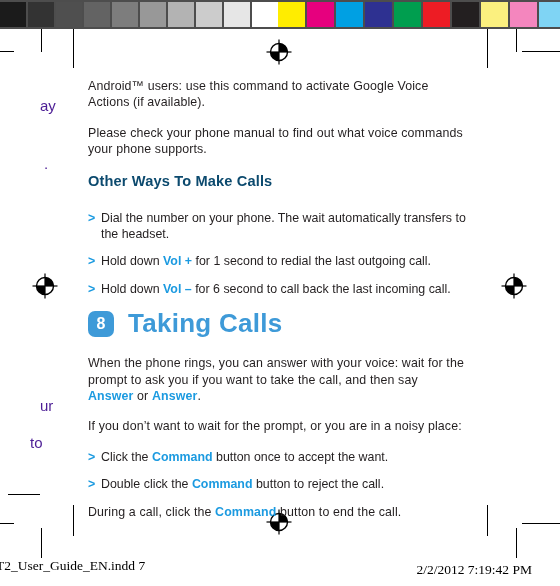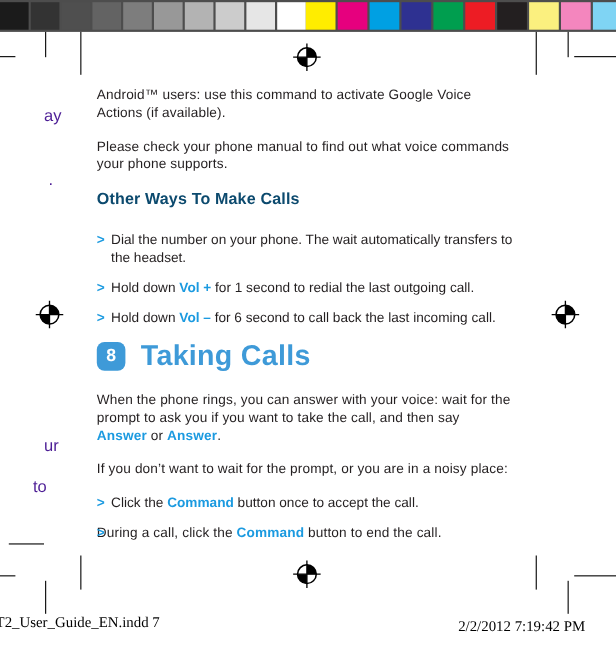--- a/index.html
+++ b/index.html
@@ -301,22 +301,22 @@
     <div class="section-header">
       <div class="section-number">8</div>
       <div class="section-title">Taking Calls</div>
     </div>
 
     <p class="body-text" id="taking-calls-intro"><span>When the phone rings, you can answer with your voice: wait for the prompt to ask you if you want to take the call, and then say </span><span class="blue-inline">Answer</span><span> or </span><span class="blue-inline">Answer</span><span>.</span></p>
 
     <p class="body-text">If you don’t want to wait for the prompt, or you are in a noisy place:</p>
 
     <ul class="bullet-list" id="taking-calls-bullets">
-        <li><span class="chev">&gt;</span><span><span>Click the </span><span class="blue-inline">Command</span><span> button once to accept the call.</span></span></li>
-        <li><span class="chev">&gt;</span></li>
+        <li><span class="chev">&gt;</span><span><span>Click the </span><span class="blue-inline">Command</span><span> button once to accept the want.</span></span></li>
+        <li><span class="chev">&gt;</span><span><span>Double click the </span><span class="blue-inline">Command</span><span> button to reject the call.</span></span></li>
       </ul>
 
     <p class="body-text" id="end-call-line"><span>During a call, click the </span><span class="blue-inline">Command</span><span> button to end the call.</span></p>
 
   </div>
 </div>
 
 <div id="page-footer">
   <span id="footer-filename">T2_User_Guide_EN.indd   7</span>
   <span id="footer-timestamp">2/2/2012   7:19:42 PM</span>

